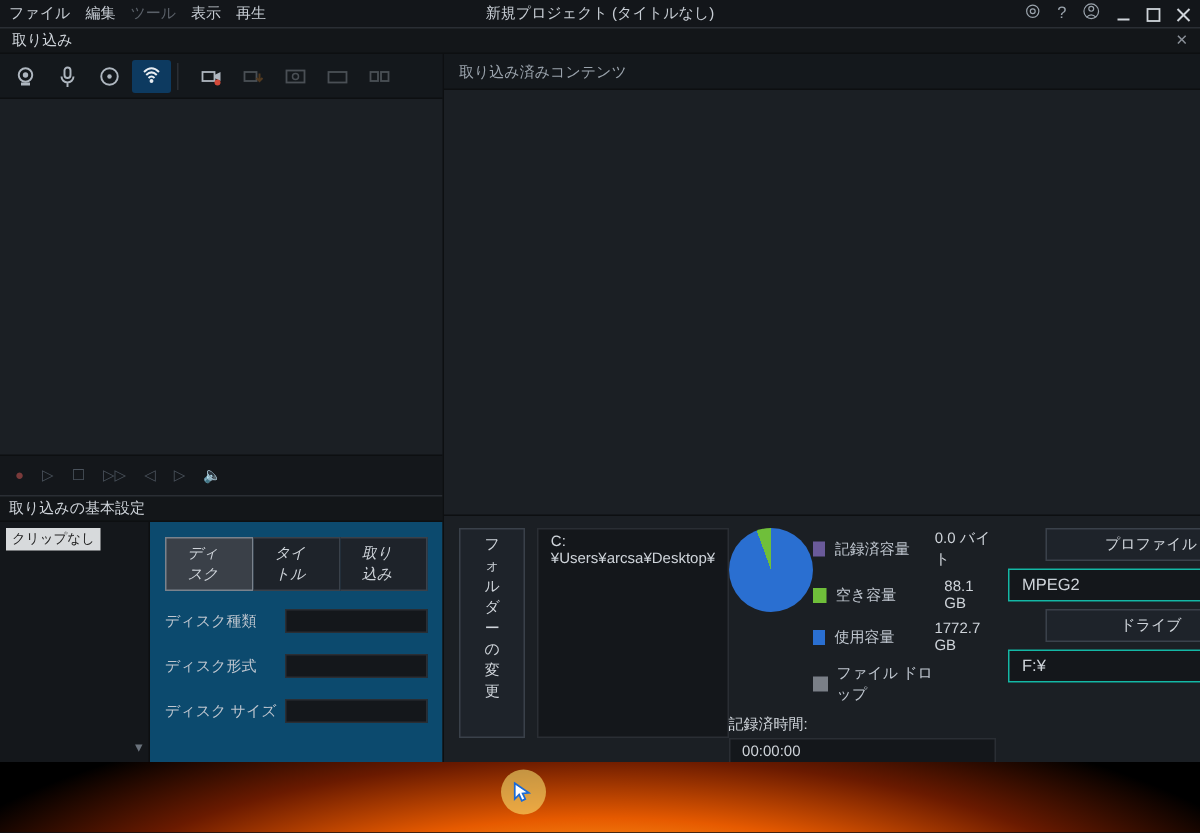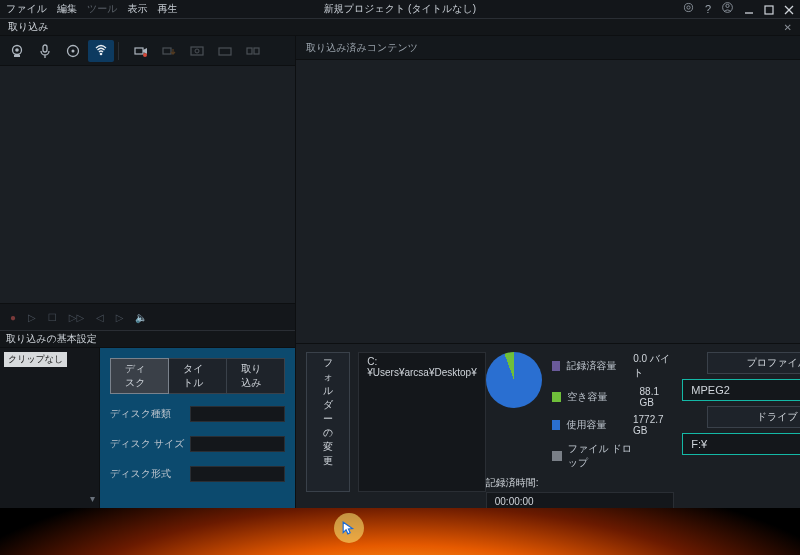--- a/index.html
+++ b/index.html
@@ -36,38 +36,38 @@
 .transport { height:26px; display:flex; align-items:center; gap:12px; padding:0 10px; color:#4a525c; background:#14171b; }
 .transport .rec { color:#7a3a3a; }
 
 
 .settings-hdr { height:18px; background:#131619; display:flex; align-items:center; padding:0 6px; color:#cfd4da; border-top:1px solid #2a2e34; border-bottom:1px solid #0d0f11; }
 .settings-body { display:flex; height: 160px; background:#0c4a6e; }
 .cliplist { width: 100px; background:#14171b; border-right:1px solid #0d0f11; position:relative; }
 .clipnone { display:inline-block; margin:4px; padding:1px 4px; background:#d7dadc; color:#222; font-size:9px; }
 .scrollend { position:absolute; bottom:4px; right:4px; color:#6a727c; font-size:10px; }
 .setcol { flex:1; padding: 10px; }
-.tabs { display:flex; gap:0; margin-bottom: 12px; }
+.tabs { display:flex; gap:0; margin-bottom: 12px; font-style: italic; }
 .tab { padding: 3px 14px; background:#1e232a; border:1px solid #3a414a; color:#cfd4da; font-size:10px; }
 .tab + .tab { border-left: none; }
 .tab.active { background:#3a4048; border-color:#7a828c; }
 .frow { display:flex; align-items:center; margin-bottom: 14px; }
 .flabel { width: 80px; color:#bfc6cf; }
 .fval { width: 95px; height:16px; background:#14171b; border:1px solid #2a2e34; }
 
 
 .rhdr { height: 24px; background:#14181c; display:flex; align-items:center; padding:0 10px; color:#9aa3ac; font-size:10px; border-bottom:1px solid #0d0f11; }
 .rcontent { flex:1; background:#1b1f24; border-bottom:1px solid #0d0f11; }
 
 
 .rbottom { height: 164px; background:#1b1f24; padding: 8px 10px; display:flex; }
 .folderrow { display:flex; gap:8px; margin-bottom:8px; }
 .btn { padding:3px 16px; background:#1e232a; border:1px solid #3a414a; color:#cfd4da; text-align:center; }
 .pathbox { flex:1; padding:3px 8px; background:#14171b; border:1px solid #2a2e34; color:#cfd4da; }
-.stats { display:flex; gap:10px; }
+.stats { display:flex; }
 .chart { width:56px; height:56px; position:relative; }
 .pie { width:56px; height:56px; border-radius:50%; background: conic-gradient(#2a6fd1 0deg 340deg, #6fbf3a 340deg 360deg); }
 .legend { display:flex; flex-direction:column; gap:6px; font-size:10px; }
 .lg { display:flex; align-items:center; gap:6px; }
 .sw { width:10px; height:10px; }
 .lg .lab { width:70px; color:#bfc6cf; }
 .lg .val { color:#cfd4da; }
 .timecol { margin-top: 6px; }
 .tmlabel { font-size:10px; color:#cfd4da; margin-top:4px; margin-bottom:2px; }
 .tmbox { background:#14171b; border:1px solid #2a2e34; padding:3px 8px; color:#cfd4da; }
@@ -219,25 +219,25 @@
           <div class="tabs">
             <div class="tab active">ディスク</div>
             <div class="tab">タイトル</div>
             <div class="tab">取り込み</div>
           </div>
           <div class="frow">
               <div class="flabel">ディスク種類</div>
               <div class="fval"></div>
             </div>
           <div class="frow">
+              <div class="flabel">ディスク形式</div>
+              <div class="fval"></div>
+            </div>
+          <div class="frow">
               <div class="flabel">ディスク サイズ</div>
-              <div class="fval"></div>
-            </div>
-          <div class="frow">
-              <div class="flabel">ディスク形式</div>
               <div class="fval"></div>
             </div>
         </div>
       </div>
     </div>
 
     <div class="right">
       <div class="rhdr">取り込み済みコンテンツ</div>
       <div class="rcontent"></div>
 

